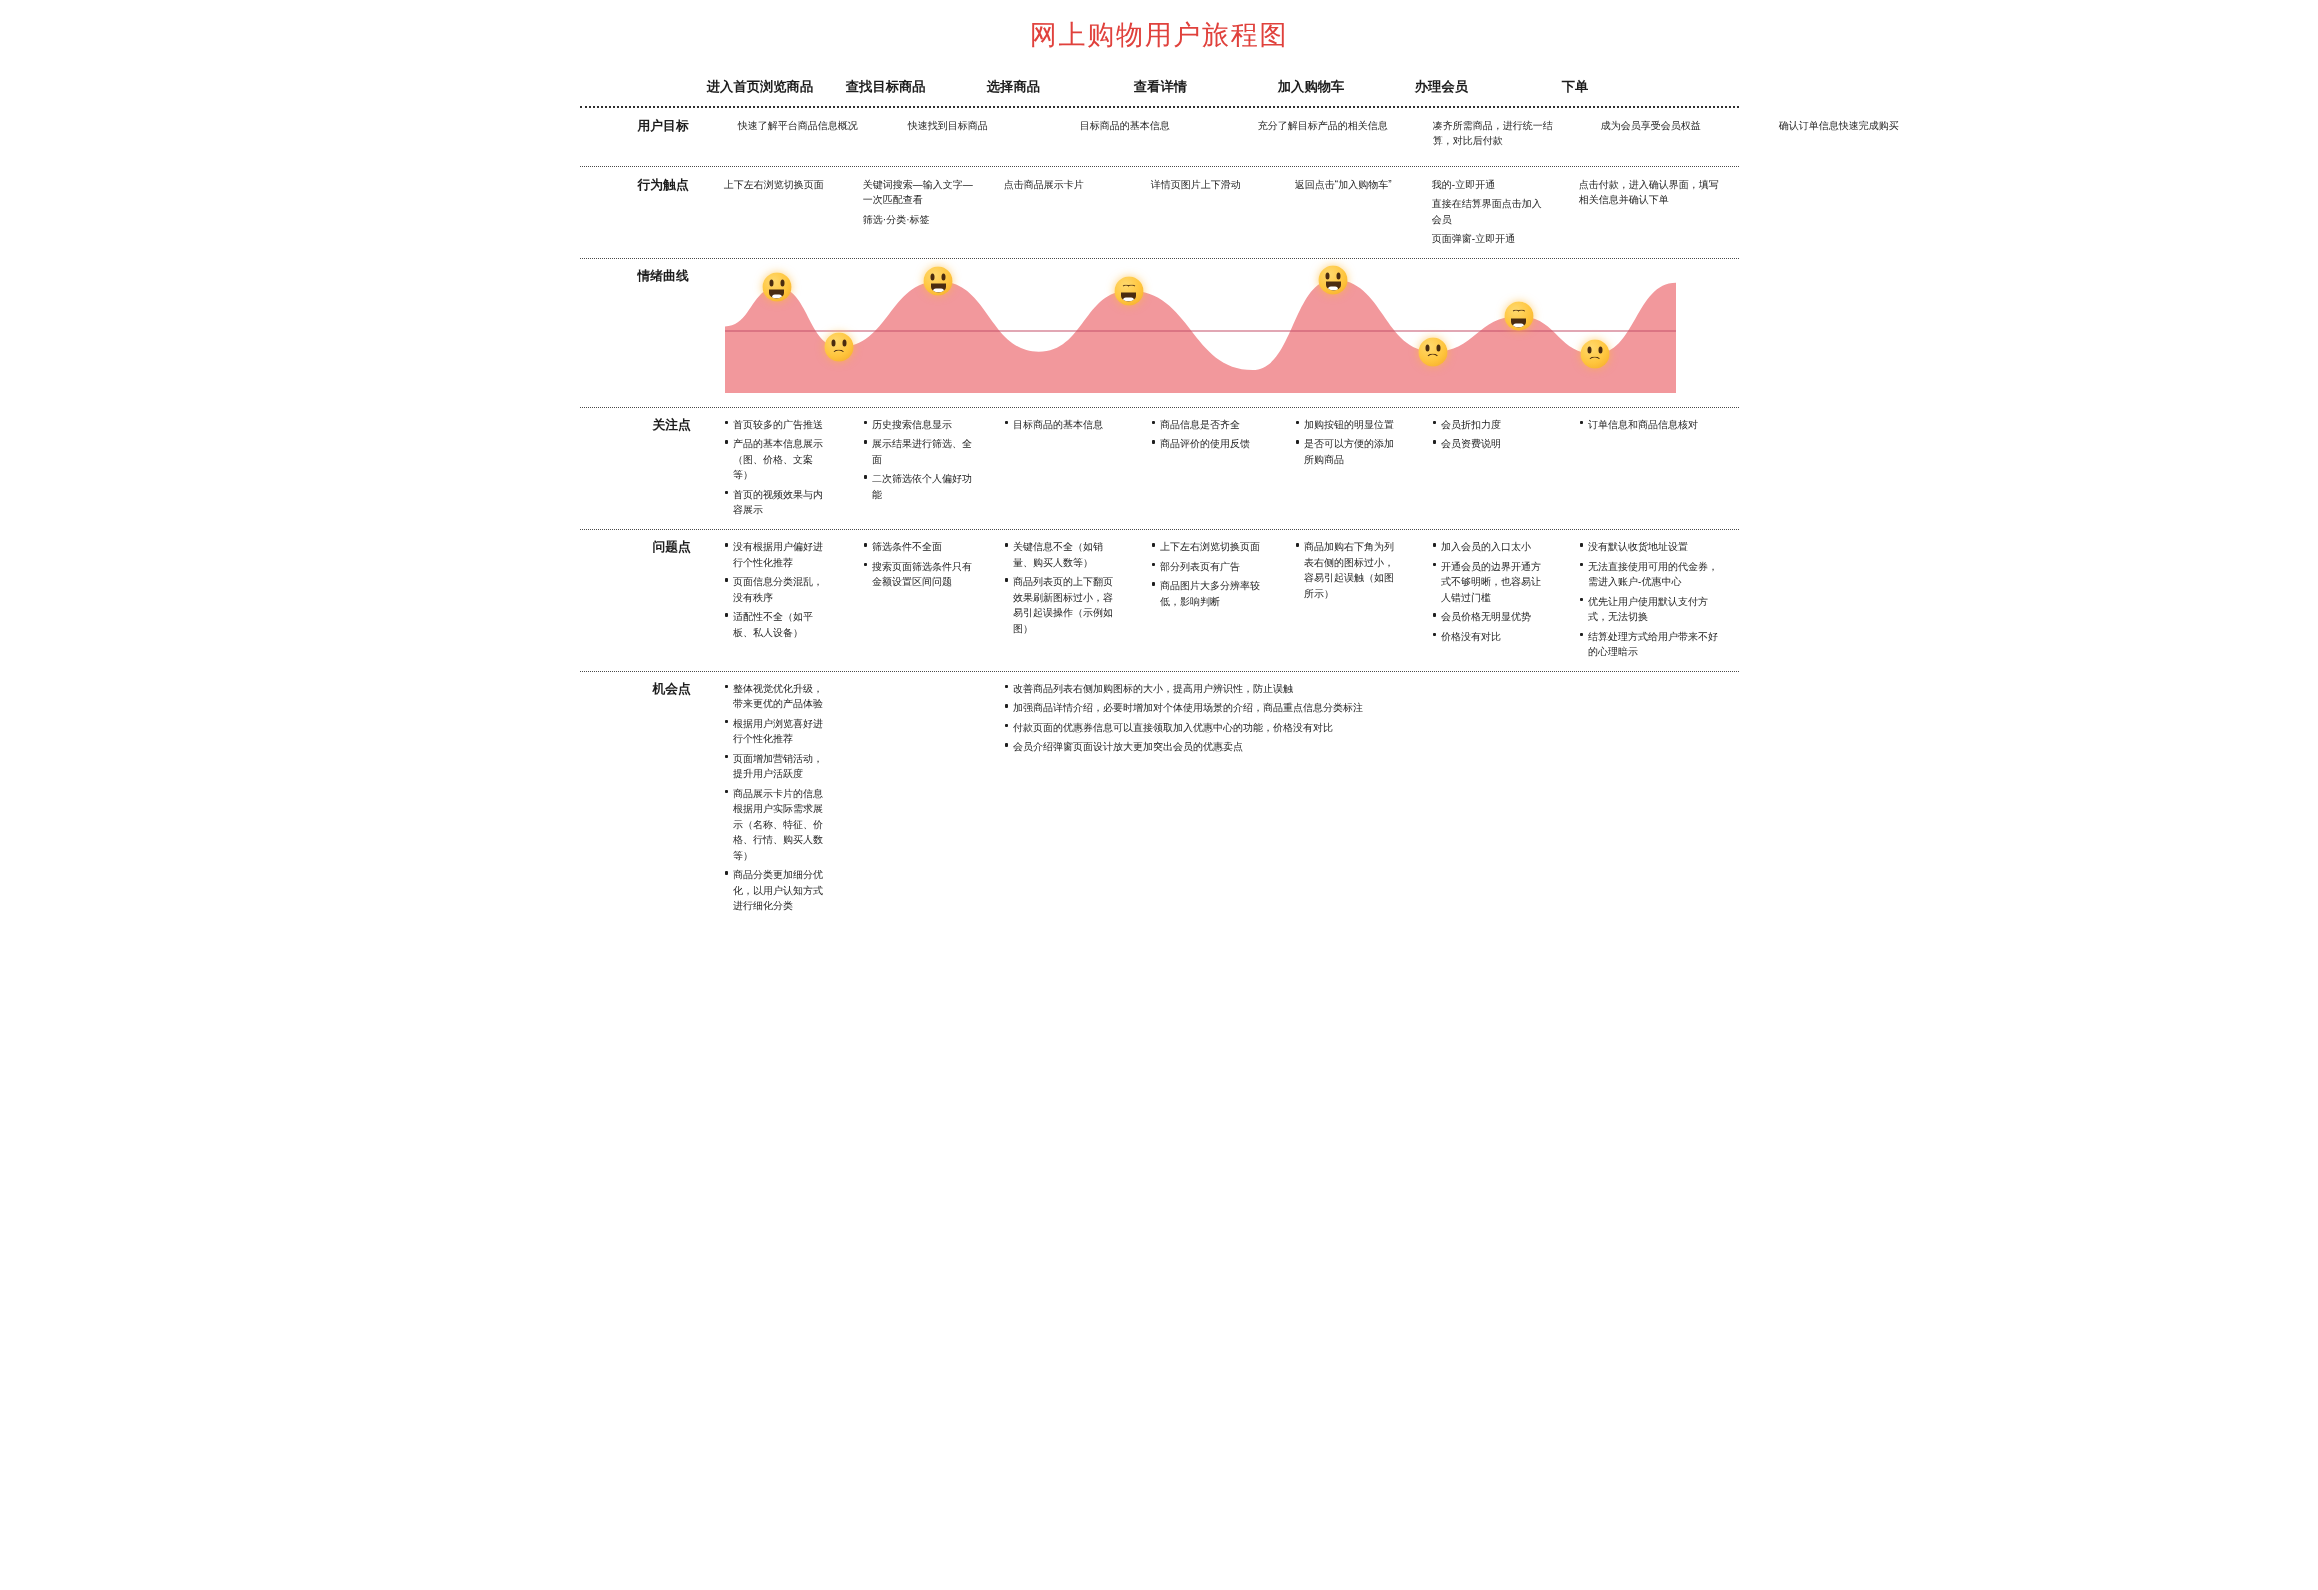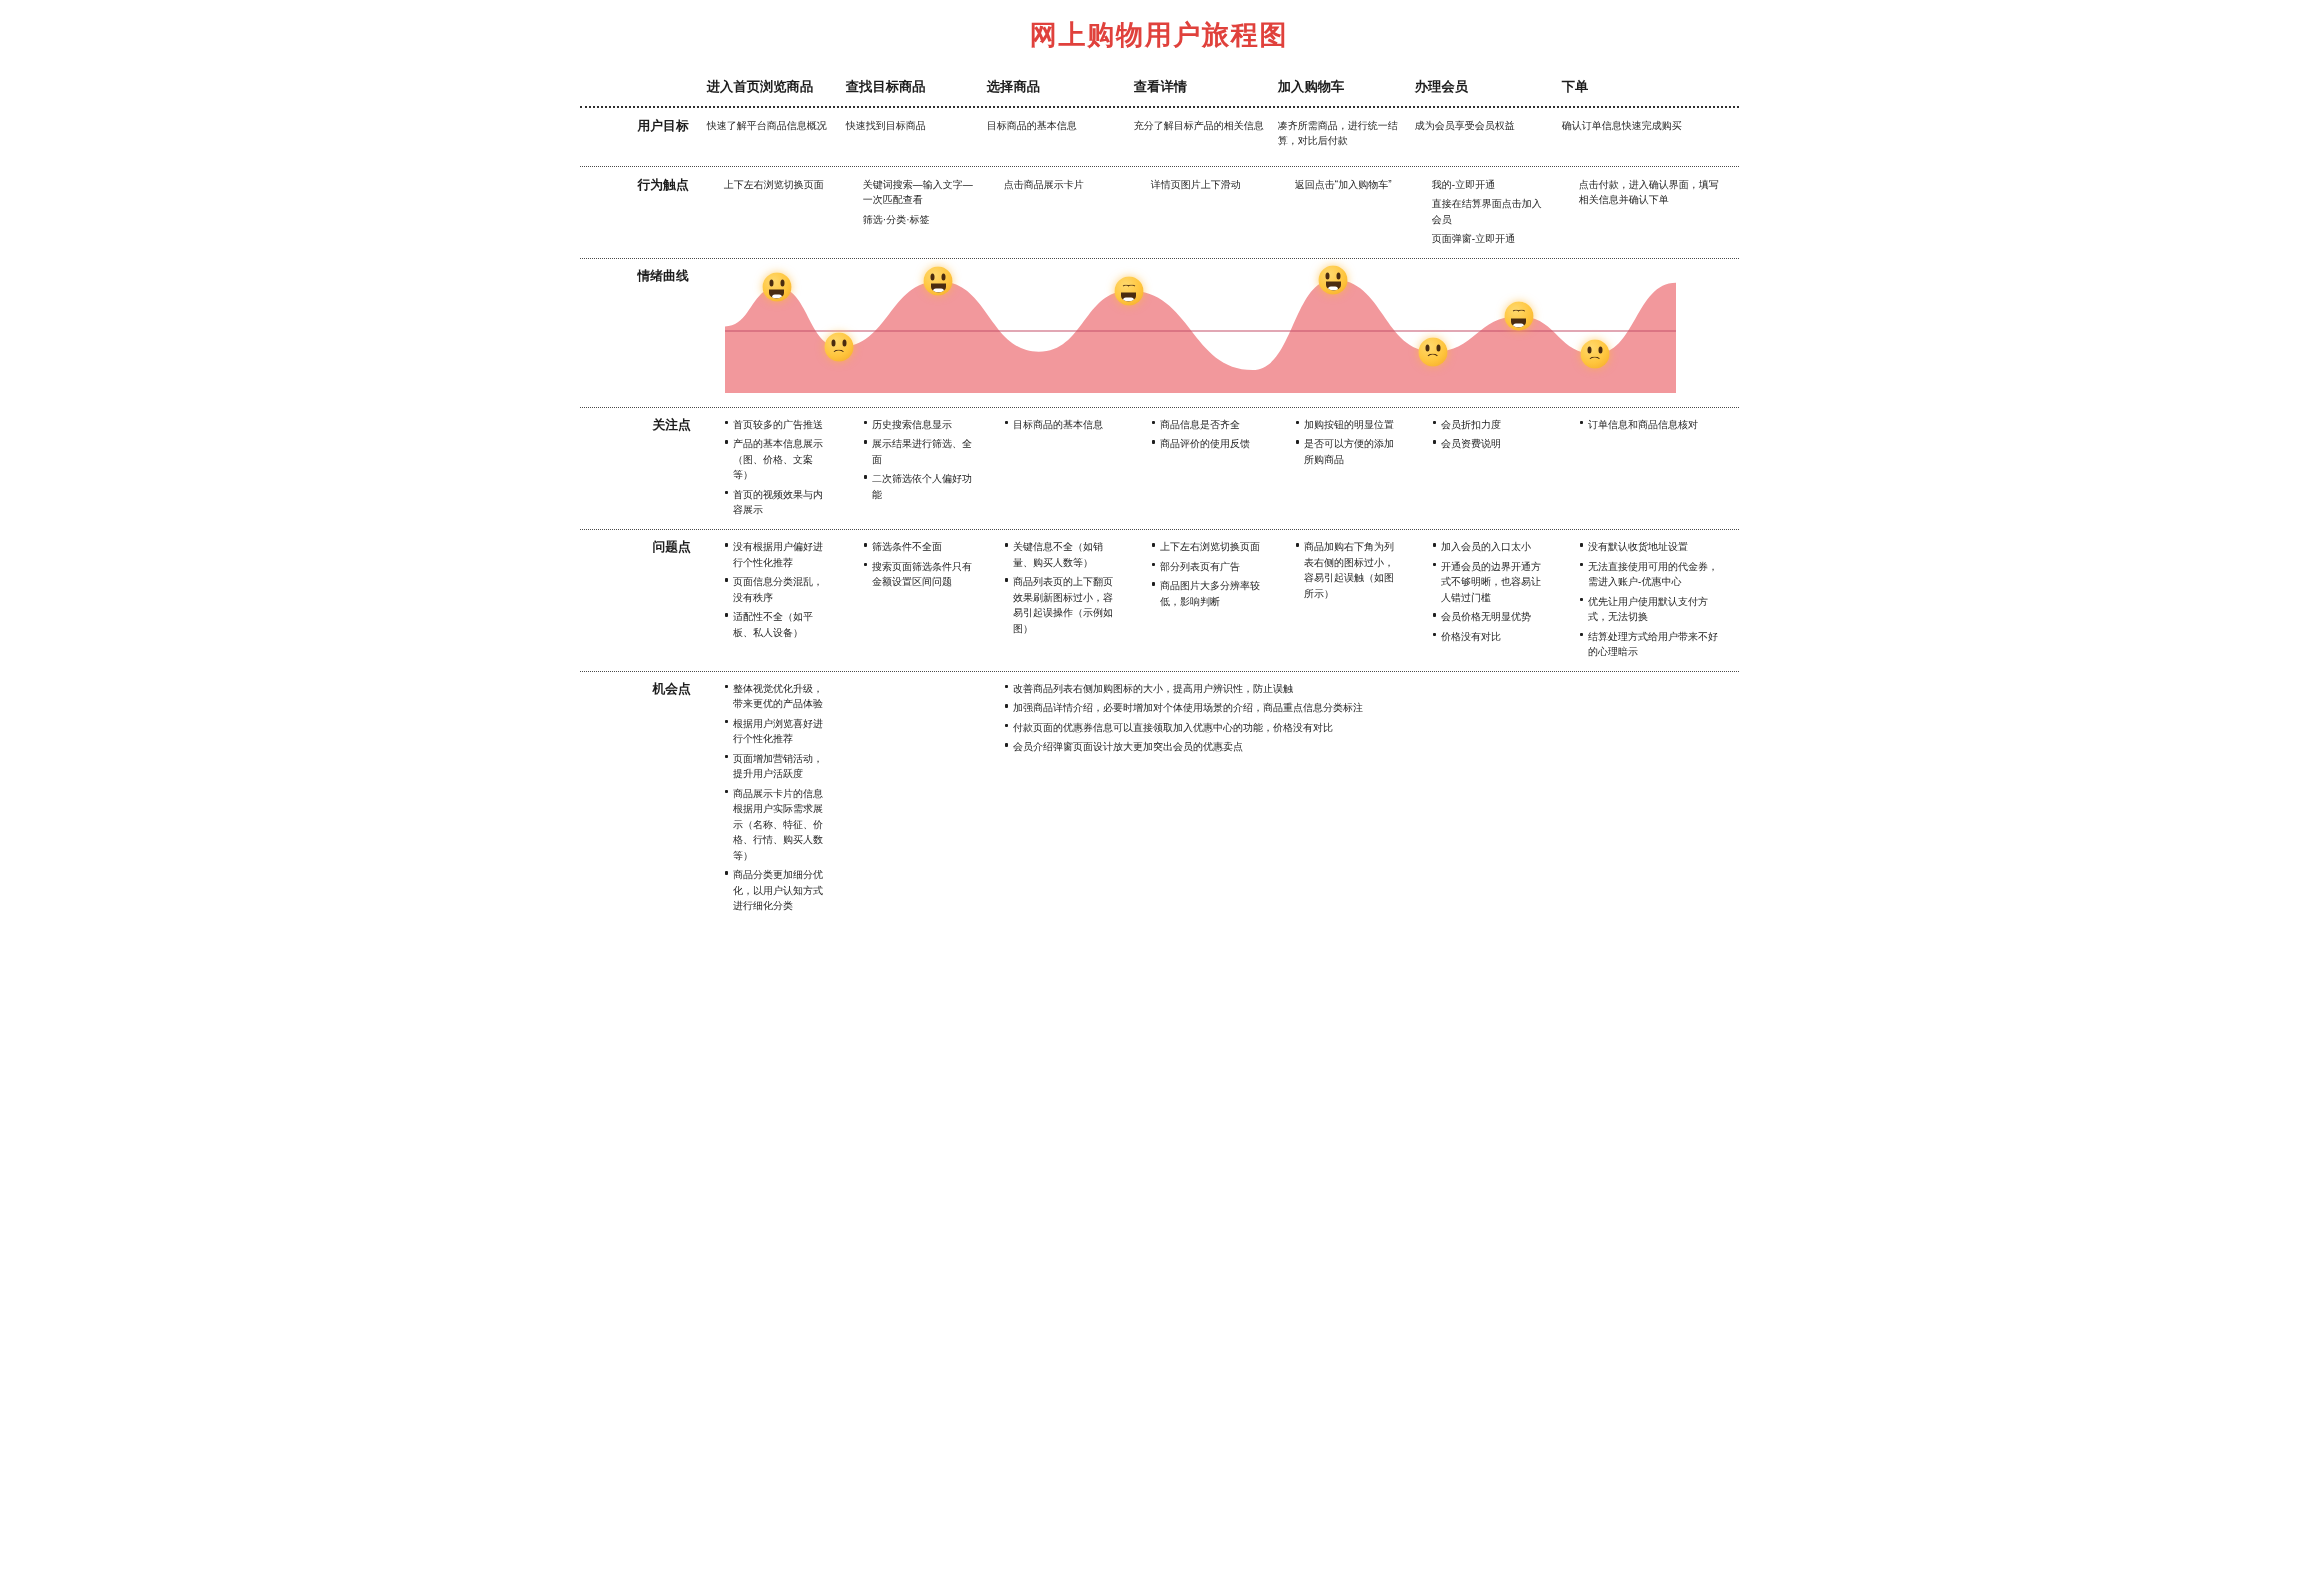--- a/index.html
+++ b/index.html
@@ -1,33 +1,33 @@
 <!DOCTYPE html>
 <html style="font-size:9.3px"><head>
 <meta charset="utf-8">
 <style>
   html,body{margin:0;padding:0;background:#fff;}
   body{font-family:"Liberation Sans","DejaVu Sans",sans-serif;color:#1d1d1d;}
   .canvas{width:1159px;margin:0 auto;background:#fff;padding:8px 0 16px;}
-  .title{text-align:center;font-size:27px;font-weight:700;letter-spacing:1.7px;margin:9.3px 0 20px;}
+  .title{text-align:center;font-size:27px;font-weight:400;letter-spacing:1.7px;margin:9.3px 0 20px;}
   .row{display:grid;grid-template-columns:125px 139px 141px 147px 144px 137px 147px 180px;
        border-bottom:1.7px dotted #4a4a4a;position:relative;}
   .row.header-row{border-bottom:2.3px dotted #2e2e2e;}
   .row.last{border-bottom:none;}
   .stage{font-size:13.3px;font-weight:700;padding:4.6px 2.3px 10.4px;}
   .rlabel{font-size:12.8px;font-weight:700;padding:9.3px 0 0 58px;white-space:nowrap;}
   .rlabel.indent{padding-left:73px;}
   .cell{font-size:10px;line-height:1.55;padding:9.3px 11.6px 7px 2.3px;margin:0;}
   ul.cell{list-style:none;padding-left:2.3px;}
   ul.cell li{position:relative;margin:0 0 4px 17px;}
   ul.bullets li{padding-left:9.3px;}
   ul.bullets li::before{content:"";position:absolute;left:1.2px;top:4px;width:3.5px;height:3.5px;
        background:#1f1f1f;border-radius:0.9px;}
   ul.plain li{padding-left:0;}
-  .goals-row{min-height:58px;}
+  .goals-row{min-height:58px;gap:31px;}
   .touch-row{min-height:74px;}
   .focus-row{min-height:81px;}
   .problems-row{min-height:119px;}
   .opps-row{min-height:165px;}
   .emotion-row{min-height:148px;}
   .emotion-cell{grid-column:2 / -1;position:relative;height:146px;}
   .curve-box{position:absolute;left:20px;top:3.5px;width:951px;height:138px;}
   .curve-box svg{width:100%;height:100%;display:block;}
   .marker-layer{position:absolute;left:20px;top:3.5px;width:951px;height:138px;pointer-events:none;}
   .emoji{position:absolute;width:29px;height:29px;border-radius:50%;

